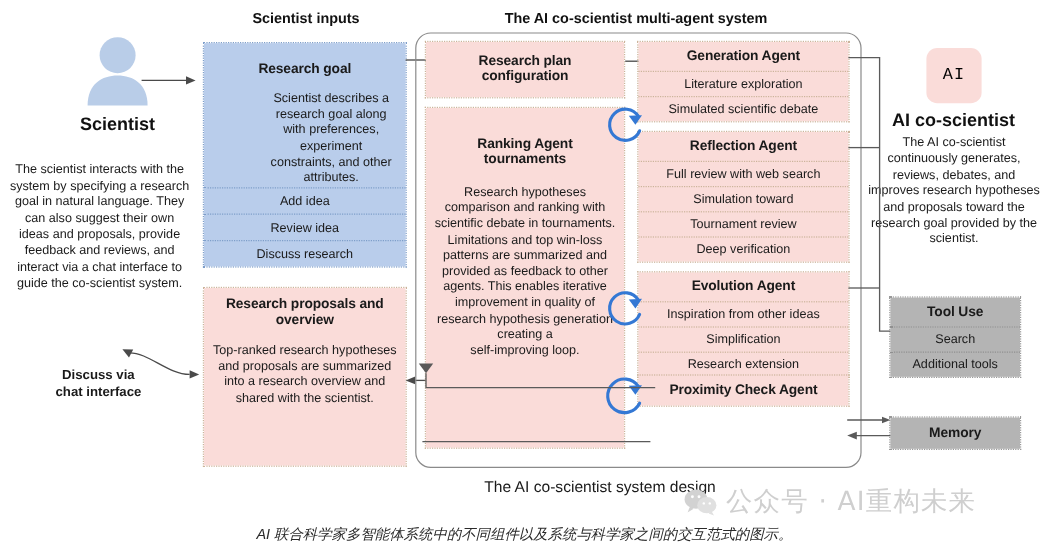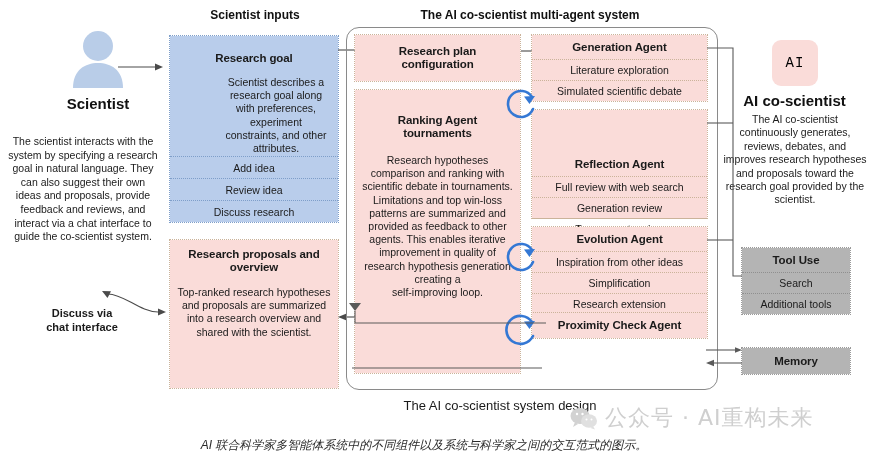--- a/index.html
+++ b/index.html
@@ -229,28 +229,28 @@
     </div>
     <div class="box-pad" style="height:21px; border-top:1px dotted #cbb39a;">
       <div class="small-row">Literature exploration</div>
     </div>
     <div class="box-pad" style="height:21px; border-top:1px dotted #cbb39a;">
       <div class="small-row">Simulated scientific debate</div>
     </div>
   </div>
 
   <div class="abs box-pink" style="left:532px; top:110px; width:175px; height:108px;">
-    <div class="box-pad" style="height:24px;margin-top:42px;">
+    <div class="box-pad" style="height:24px;">
       <div class="hdr">Reflection Agent</div>
     </div>
     <div class="box-pad" style="height:21px; border-top:1px dotted #cbb39a;">
       <div class="small-row">Full review with web search</div>
     </div>
     <div class="box-pad" style="height:21px; border-top:1px dotted #cbb39a;">
-      <div class="small-row">Generation review</div>
+      <div class="small-row">Simulation toward</div>
     </div>
     <div class="box-pad" style="height:21px; border-top:1px dotted #cbb39a;">
       <div class="small-row">Tournament review</div>
     </div>
     <div class="box-pad" style="height:21px; border-top:1px dotted #cbb39a;">
       <div class="small-row">Deep verification</div>
     </div>
   </div>
 
   <div class="abs box-pink" style="left:532px; top:227px; width:175px; height:87px;">
@@ -343,21 +343,21 @@
     <svg width="40" height="26" viewBox="0 0 40 26">
       <line x1="0" y1="6" x2="30" y2="6" stroke="#5a5a5a" stroke-width="1.1"></line>
       <polygon points="36,6 29,3.2 29,8.8" fill="#5a5a5a"></polygon>
       <line x1="36" y1="19" x2="7" y2="19" stroke="#5a5a5a" stroke-width="1.1"></line>
       <polygon points="0,19 8,15.8 8,22.2" fill="#5a5a5a"></polygon>
     </svg>
   </div>
 
   <div class="abs" id="design-caption" style="left:300px; top:398px; width:400px;">The AI co-scientist system design</div>
 
-  <div class="abs" id="cn-caption" style="left:74px; top:437px; width:700px;">AI 联合科学家多智能体系统中的不同组件以及系统与科学家之间的交互范式的图示。</div>
+  <div class="abs" id="cn-caption" style="left:87px; top:437px; width:700px;">AI 联合科学家多智能体系统中的不同组件以及系统与科学家之间的交互范式的图示。</div>
 
   <div class="abs" id="watermark" style="left:570px; top:403px;">
     <span>
       <svg width="28" height="22" viewBox="0 0 28 22" aria-hidden="true">
         <ellipse cx="10" cy="9" rx="9.5" ry="8" fill="#d2d2d2"></ellipse>
         <polygon points="5,15 3,20 8,17" fill="#d2d2d2"></polygon>
         <ellipse cx="19" cy="14" rx="8" ry="6.8" fill="#e0e0e0"></ellipse>
         <polygon points="23,19 25,22.5 20.5,21" fill="#e0e0e0"></polygon>
         <circle cx="7" cy="7" r="1.2" fill="#ffffff"></circle>
         <circle cx="12.5" cy="7" r="1.2" fill="#ffffff"></circle>

